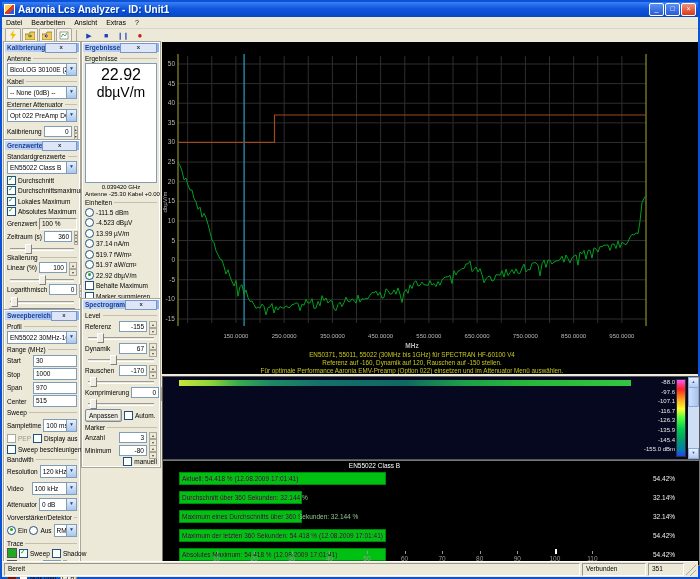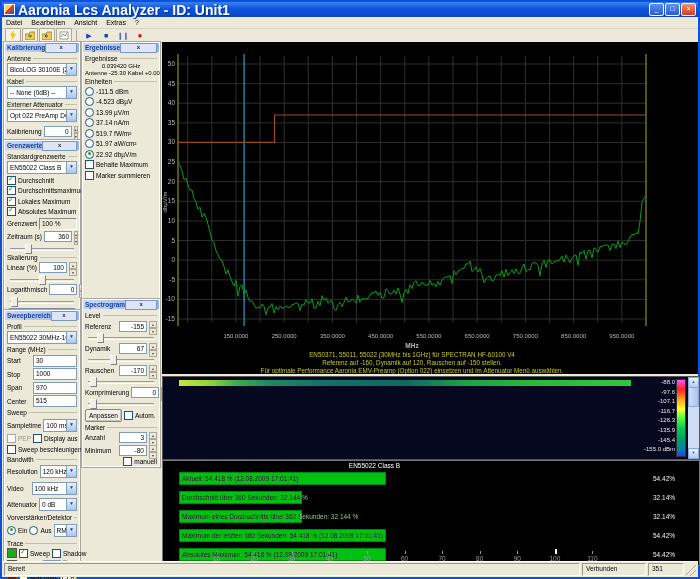--- a/index.html
+++ b/index.html
@@ -1,21 +1,21 @@
 <!DOCTYPE html>
 <html><head>
 <meta charset="utf-8">
 <style>
   html,body{margin:0;padding:0;}
   body{width:700px;height:579px;overflow:hidden;font-family:"Liberation Sans",sans-serif;background:#3a6ea5;position:relative;-webkit-font-smoothing:none;}
   .window{position:absolute;left:0;top:0;width:696px;height:575px;border:2px solid #0a53d8;background:#ece9d8;}
   
   .titlebar{position:absolute;left:0;top:0;right:0;height:15px;background:linear-gradient(180deg,#3a80f4 0%,#0f55dd 45%,#0747c4 100%);color:#fff;display:flex;align-items:center;padding:0 2px;}
   .titlebar .appicon{width:9px;height:9px;margin-right:3px;background:linear-gradient(135deg,#ffd24a 0 40%,#e03a2a 40% 70%,#2a60d0 70% 100%);border:1px solid #fff;}
-  .titlebar .tt{font-size:14px;font-weight:bold;text-shadow:1px 1px 1px #00349a;flex:1;white-space:nowrap;}
+  .titlebar .tt{font-size:10px;font-weight:bold;text-shadow:1px 1px 1px #00349a;flex:1;white-space:nowrap;}
   .winbtn{width:13px;height:11px;margin-left:1px;border:1px solid #fff;border-radius:2px;font-size:7px;line-height:9px;text-align:center;color:#fff;}
   .winbtn.min,.winbtn.max{background:linear-gradient(180deg,#5a90f0,#2a5ad8);}
   .winbtn.close{background:linear-gradient(180deg,#f09078,#d83818);}
   
   .menubar{position:absolute;left:0;top:15px;right:0;height:11px;display:flex;align-items:center;gap:9px;padding-left:4px;font-size:7px;color:#000;border-bottom:1px solid #d8d4c8;}
   .toolbar{position:absolute;left:0;top:26px;right:0;height:14px;display:flex;align-items:center;gap:1px;padding-left:3px;border-bottom:1px solid #d8d4c8;}
   .tbtn{width:14px;height:12px;border:1px solid #aca899;border-radius:1px;background:#f4f2e8;display:flex;align-items:center;justify-content:center;position:relative;}
   .tbtn.flat{border-color:transparent;background:transparent;}
   .tsep{width:1px;height:11px;background:#aca899;margin:0 3px;}
   .bolt{width:6px;height:10px;background:#f0c000;clip-path:polygon(60% 0,0 55%,40% 55%,25% 100%,100% 40%,55% 40%);}
@@ -347,20 +347,24 @@
     </div>
   </div>
 
   <div class="panel" style="left:80px;top:40px;width:76px;height:256px;">
     <div class="phead">
         <span>Ergebnisse</span>
         <span class="pclose">x</span>
       </div>
     <div class="pbody">
       <div class="sect">Ergebnisse</div>
+      <div class="bigbox" style="height:118px;">
+        <div class="bigval">22.92</div>
+        <div class="bigunit">dbµV/m</div>
+      </div>
       <div class="cline">0.039420 GHz</div>
       <div class="cline">Antenne -25.30 Kabel +0.00</div>
       <div class="sect">Einheiten</div>
       <div id="unitlist">
           <div class="row">
             <span class="rb"></span>
             <span>-111.5 dBm</span>
           </div>
           <div class="row">
             <span class="rb"></span>

